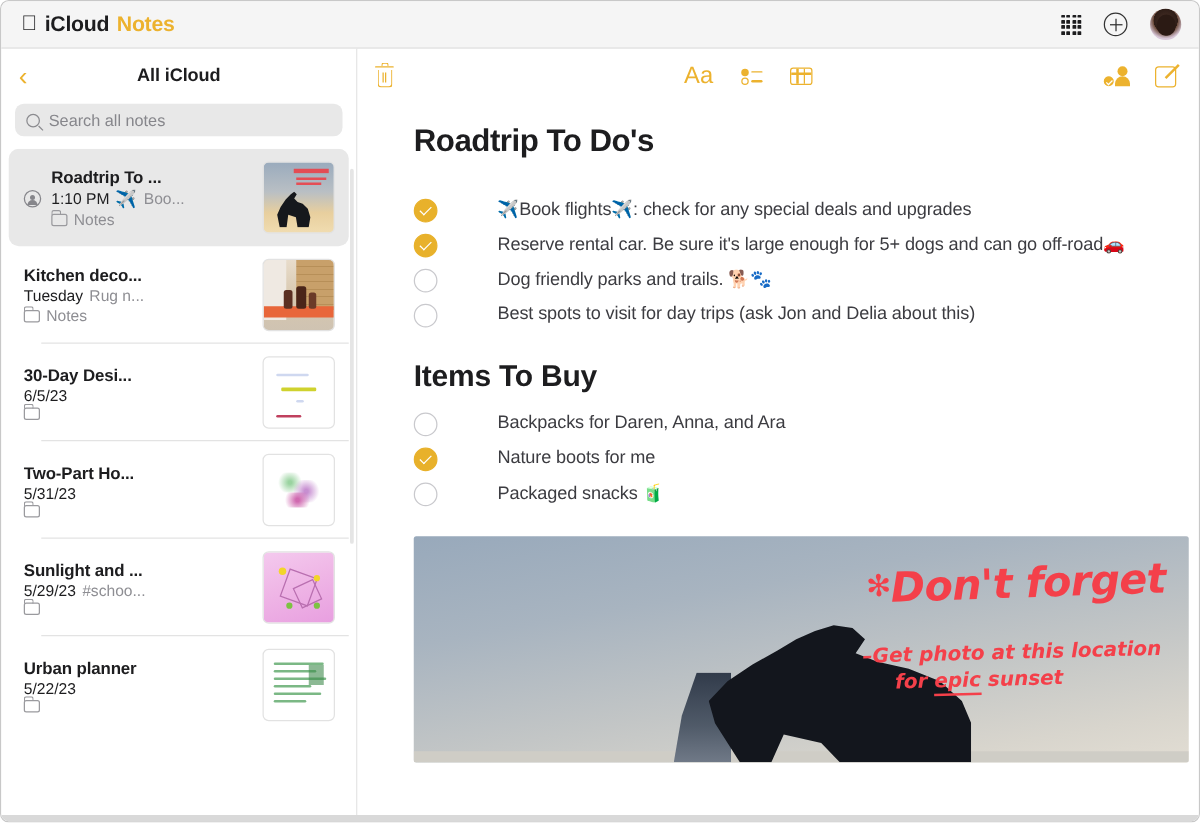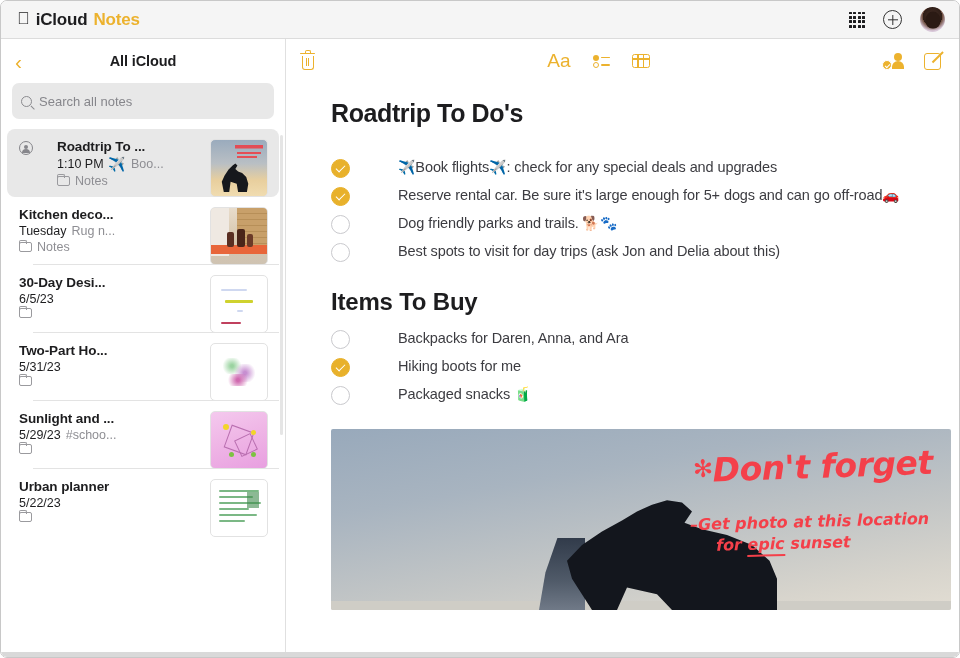--- a/index.html
+++ b/index.html
@@ -83,37 +83,37 @@
     color: #ecb22e; font-size: 21px; line-height: 1; font-weight: 300;
     width: 22px; cursor: pointer;
   }
   .sidebar-title {
     position: absolute; left: 0; right: 0; text-align: center;
     font-size: 14.5px; font-weight: 700; color: #1d1d1f; letter-spacing: -0.1px;
     pointer-events: none;
   }
   .search-wrap { padding: 0 11px 10px 11px; }
   .search-box {
-    height: 36px; background: #e8e8e8; border-radius: 7px;
+    height: 26px; background: #e8e8e8; border-radius: 7px;
     display: flex; align-items: center; gap: 7px; padding: 0 9px;
   }
   .search-glyph {
     width: 11px; height: 11px; border: 1.4px solid #8b8b8f; border-radius: 50%;
     position: relative; flex: none;
   }
   .search-glyph:after {
     content:""; position:absolute; right:-4px; bottom:-2.5px;
     width: 5px; height: 1.4px; background:#8b8b8f; transform: rotate(45deg);
   }
   .search-placeholder { font-size: 13px; color: #86868b; }
 
   .note-list { flex: 1; overflow: hidden; }
   .note-row {
-    display: flex; align-items: flex-start; gap: 24px;
-    padding: 10px 11px 0 12px;
+    display: flex; align-items: center; gap: 8px;
+    padding: 10px 11px 10px 12px;
     margin: 0 6px;
     border-radius: 8px;
     position: relative;
     cursor: pointer;
   }
   .note-row.selected { background: #e8e8e8; }
   .note-row .divider {
     position: absolute; left: 26px; right: 0; bottom: 0; height: 1px; background: #e3e3e3;
   }
   .shared-badge {
@@ -591,21 +591,21 @@
           </div>
 
           <div>
             <div class="note-h2">Items To Buy</div>
             <div class="check-row">
               <span class="cbox unchecked"></span>
               <span class="check-text">Backpacks for Daren, Anna, and Ara</span>
             </div>
             <div class="check-row">
               <span class="cbox checked"></span>
-              <span class="check-text">Hiking boots for me</span>
+              <span class="check-text">Nature boots for me</span>
             </div>
             <div class="check-row">
               <span class="cbox unchecked"></span>
               <span class="check-text">
                 <span>Packaged snacks </span><span class="emoji">🧃</span>
               </span>
             </div>
           </div>
 
           <div class="photo">

